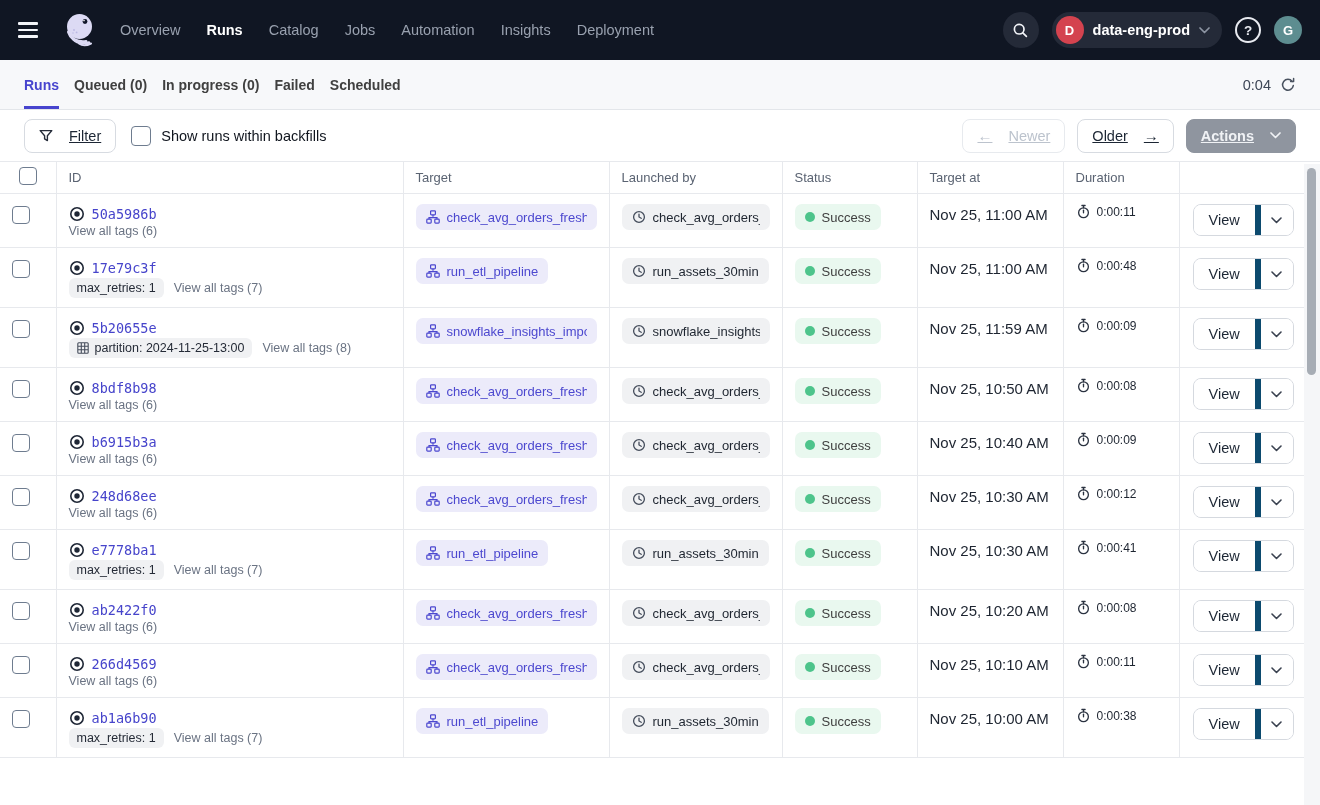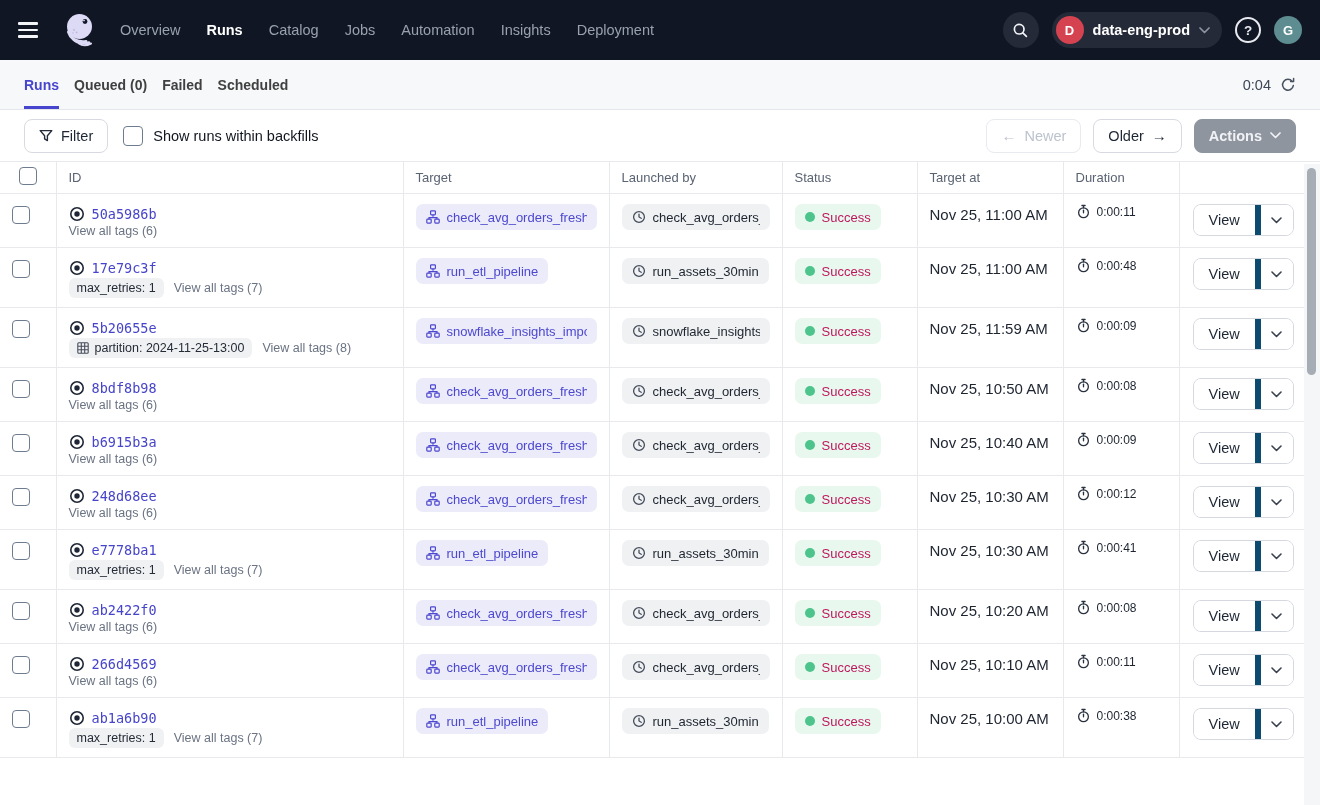--- a/index.html
+++ b/index.html
@@ -26,21 +26,21 @@
   .tabbar { height: 50px; background: #F7F8FA; border-bottom: 1px solid #E3E6EA; display: flex; align-items: stretch; padding: 0 24px; }
   .tabs { display: flex; align-items: stretch; gap: 15px; }
   .tab { display: flex; align-items: center; font-size: 14px; font-weight: 600; color: #404040; cursor: pointer; position: relative; text-decoration: none; }
   .tab.active { color: #4744CE; }
   .tab.active::after { content: ""; position: absolute; left: 0; right: 0; bottom: 0; height: 3px; background: #4744CE; }
   .tab-right { margin-left: auto; display: flex; align-items: center; gap: 9px; color: #3E4757; font-size: 14.5px; }
   .refresh-btn { background: none; border: none; display: flex; align-items: center; cursor: pointer; }
 
   
   .toolbar { height: 51px; background: #fff; display: flex; align-items: center; padding: 0 24px; gap: 15px; }
-  .btn { display: inline-flex; align-items: center; gap: 8px; height: 34px; padding: 0 14px; border: 1px solid #D7DBE1; border-radius: 8px; background: #fff; font-family: "Liberation Sans", sans-serif; font-size: 14.5px; color: #1C2634; cursor: pointer; }
+  .btn { display: inline-flex; align-items: center; gap: 16px; height: 34px; padding: 0 14px; border: 1px solid #D7DBE1; border-radius: 8px; background: #fff; font-family: "Liberation Sans", sans-serif; font-size: 14.5px; color: #1C2634; cursor: pointer; text-decoration: underline; }
   .btn:disabled, .btn.disabled { color: #BCC3CD; border-color: #E7EAEE; cursor: default; }
   .btn.primary-disabled { background: #8F959F; border-color: #8F959F; color: #F0F2F5; font-weight: 600; }
   .cb { display: inline-block; width: 20px; height: 20px; border: 1.5px solid #6E7C8F; border-radius: 4px; background: #fff; cursor: pointer; flex: none; }
   .backfills { display: flex; align-items: center; gap: 10px; }
   .backfills-label { font-size: 14.5px; color: #10151E; }
   .toolbar-right { margin-left: auto; display: flex; align-items: center; gap: 12px; }
   .arrow-glyph { font-size: 15px; line-height: 1; }
 
   
   table.runs-table { width: 1320px; border-collapse: collapse; table-layout: fixed; }
@@ -50,21 +50,21 @@
   .c-check { padding-top: 12px !important; }
   .id-line { display: flex; align-items: center; gap: 7px; height: 20px; }
   .run-id { font-family: "DejaVu Sans Mono", monospace; font-size: 13.5px; color: #4644CB; text-decoration: none; cursor: pointer; }
   .tags-line { display: flex; align-items: center; gap: 10px; white-space: nowrap; }
   .tag-pill { display: inline-flex; align-items: center; gap: 6px; background: #F0F1F3; border-radius: 6px; padding: 3px 8px; font-size: 12.5px; color: #252B37; cursor: pointer; }
   .view-all { font-size: 12.5px; color: #6A7383; cursor: pointer; }
   .pill { display: inline-flex; align-items: center; gap: 7px; height: 26px; padding: 0 10px; border-radius: 7px; font-size: 13px; white-space: nowrap; overflow: hidden; max-width: 100%; }
   .pill .txt { overflow: hidden; white-space: nowrap; }
   .pill-target { background: #ECEBFA; color: #4C48CF; cursor: pointer; }
   .pill-launch { background: #F0F1F3; color: #1E2530; cursor: pointer; }
-  .pill-status { background: #E9F8EF; color: #be185d; }
+  .pill-status { background: #E9F8EF; color: #404040; }
   .status-dot { width: 10px; height: 10px; border-radius: 50%; background: #4DC48B; flex: none; }
   .c-created { font-size: 15px; color: #1D2430; }
   .dur-wrap { display: flex; align-items: center; gap: 6px; font-size: 12px; color: #1D2430; }
   .view-group { display: inline-flex; height: 32px; border: 1px solid #D5D9DF; border-radius: 8px; overflow: hidden; background: #fff; }
   .view-main { border: none; background: #fff; padding: 0 15px; font-family: "Liberation Sans", sans-serif; font-size: 14.5px; color: #1C2634; cursor: pointer; border-right: 6px solid #0c4a6e; }
   .view-caret { border: none; background: #fff; width: 32px; display: flex; align-items: center; justify-content: center; cursor: pointer; }
 
   
   .scroll-track { position: absolute; top: 164px; right: 0; width: 16px; height: 641px; background: #F5F6F8; }
   .scroll-thumb { position: absolute; top: 4px; left: 3px; width: 9px; height: 207px; background: #A7ADB5; border-radius: 5px; }
@@ -120,20 +120,21 @@
     </button>
     <button class="help-btn">?</button>
     <button class="avatar">G</button>
   </div>
 </header>
 
 <div class="tabbar">
   <div class="tabs">
       <a class="tab active">Runs</a>
       <a class="tab">Queued (0)</a>
+      <a class="tab">In progress (0)</a>
       <a class="tab">Failed</a>
       <a class="tab">Scheduled</a>
     </div>
   <div class="tab-right">
     <span>0:04</span>
     <button class="refresh-btn">
       <svg width="16" height="16" viewBox="0 0 16 16" fill="none">
         <path d="M13.3 8.6a5.4 5.4 0 1 1-1.1-4.2" stroke="#49525F" stroke-width="1.5" stroke-linecap="round"></path>
         <polyline points="13.6,1.6 13.6,4.6 10.6,4.6" stroke="#49525F" stroke-width="1.5" fill="none" stroke-linecap="round" stroke-linejoin="round"></polyline>
       </svg>

